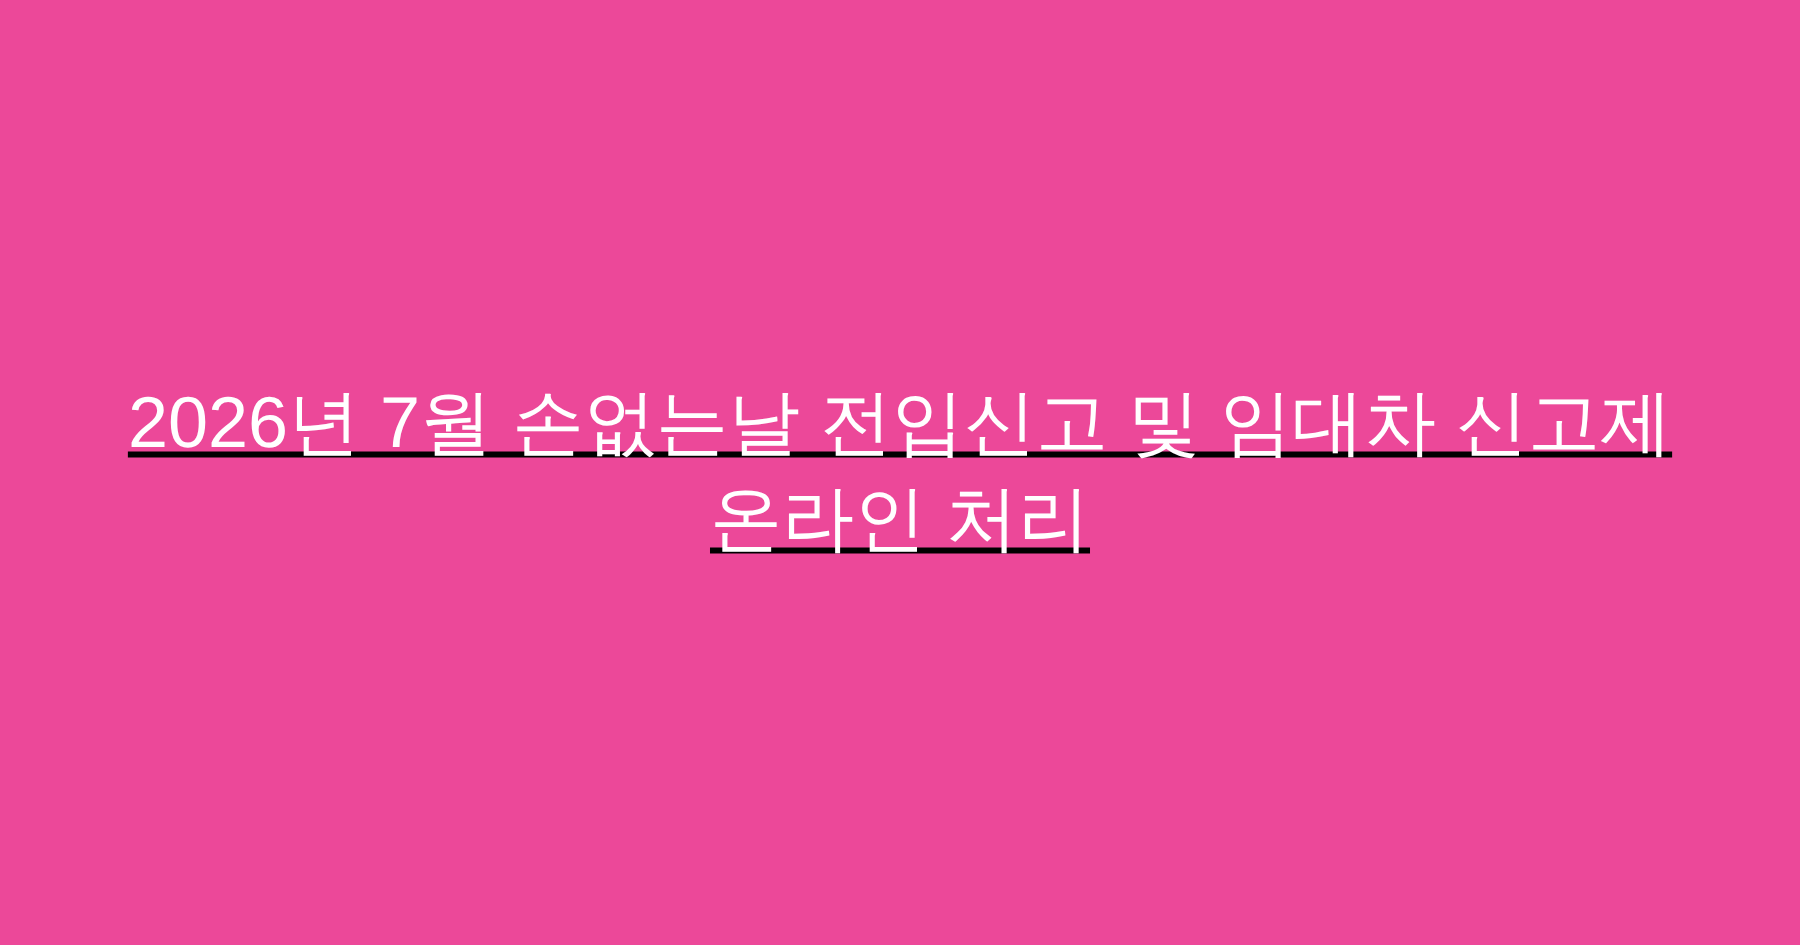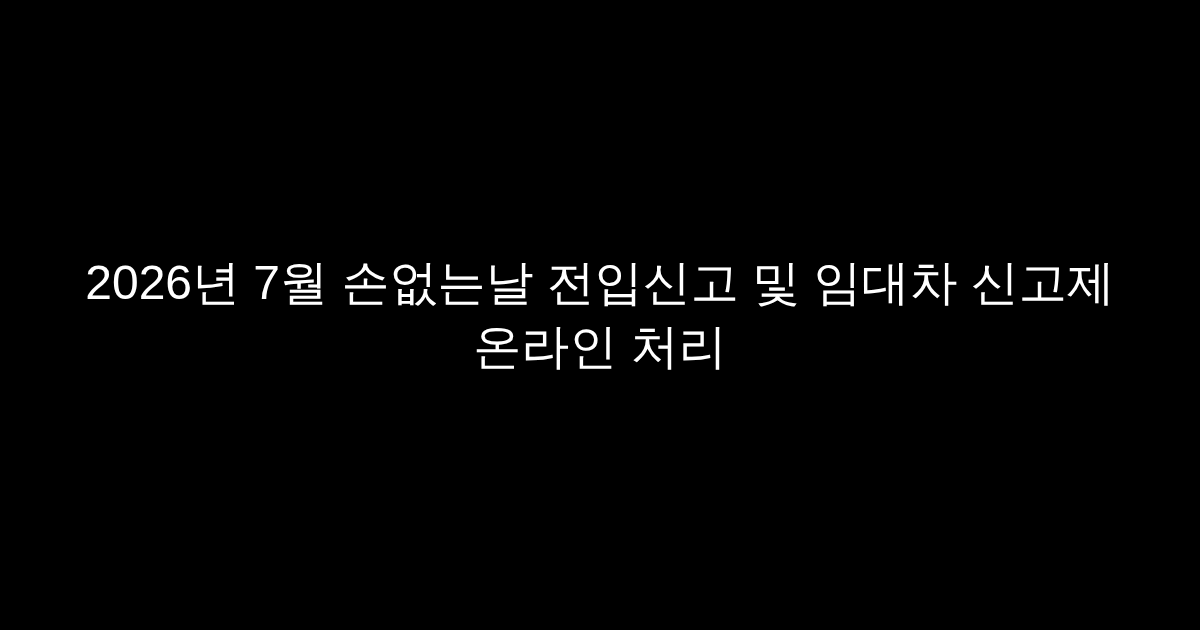--- a/index.html
+++ b/index.html
@@ -44,21 +44,21 @@
     font-weight: 400;
     line-height: 64px;
     letter-spacing: 0px;
     word-break: keep-all;
     white-space: normal;
   }
 </style>
 </head>
 <body>
 
-<div class="og-card" style="background-color: #000000; text-decoration: underline;">
+<div class="og-card" style="background-color: #ec4899; text-decoration: underline;">
 
   <div class="headline-block">
 
     <h1 class="headline" style="color: rgb(255, 255, 255);">2026년 7월 손없는날 전입신고 및 임대차 신고제 온라인 처리</h1>
 
   </div>
 
 </div>
 
 </body></html>

